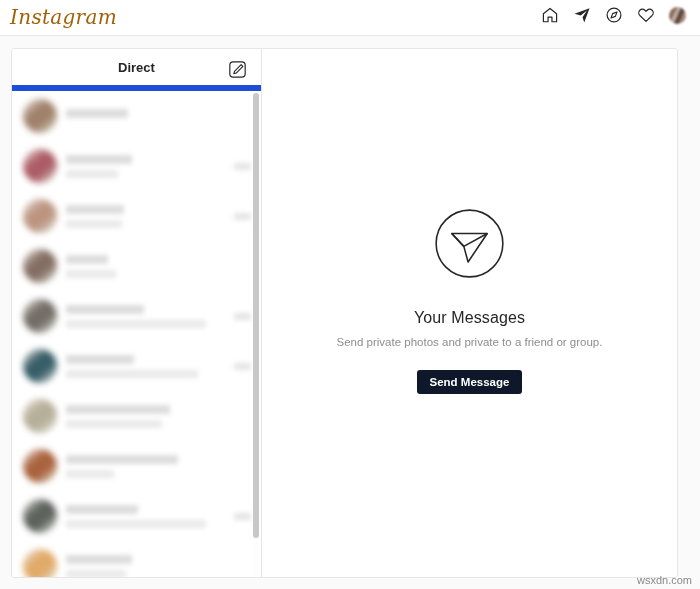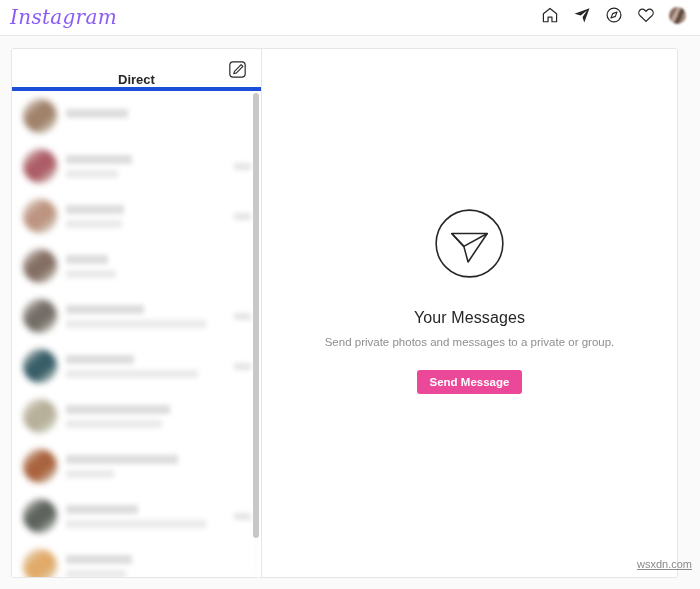--- a/index.html
+++ b/index.html
@@ -27,21 +27,21 @@
     box-sizing: border-box;
   }
   .logo {
     position: absolute;
     left: 10px;
     top: 3px;
     font-family: "DejaVu Serif", serif;
     font-style: italic;
     font-size: 20px;
     letter-spacing: 0.3px;
-    color: #8b5cf6;
+    color: #a16207;
     line-height: 28px;
     white-space: nowrap;
   }
   .searchbox {
     position: absolute;
     left: 267px;
     top: 7px;
     width: 155px;
     height: 21px;
     background: #fafafa;
@@ -110,24 +110,24 @@
     height: 100%;
     border-right: 1px solid #e6e6e6;
     box-sizing: border-box;
     display: flex;
     flex-direction: column;
     background: #fff;
   }
   .sidebar-header {
     height: 42px;
     min-height: 42px;
-    border-bottom: 4px solid #1d4ed8;
-    box-sizing: border-box;
-    display: flex;
-    align-items: flex-end;
+    border-bottom: 6px solid #1d4ed8;
+    box-sizing: border-box;
+    display: flex;
+    align-items: center;
     position: relative;
   }
   .sidebar-title {
     width: 100%;
     text-align: center;
     font-size: 13px;
     font-weight: bold;
     color: #262626;
   }
   .compose-btn {
@@ -233,40 +233,39 @@
     margin: 0 0 9px 0;
     letter-spacing: .1px;
   }
   .empty-sub {
     font-size: 11.5px;
     color: #8e8e8e;
     margin: 0 0 22px 0;
   }
   .send-btn {
     display: inline-block;
-    background: #ec4899;
+    background: #0f172a;
     color: #ffffff;
     font-size: 11.5px;
     font-weight: bold;
     padding: 6px 13px;
     border: none;
     border-radius: 3px;
     cursor: pointer;
     font-family: "Liberation Sans", sans-serif;
   }
 
   
   .watermark {
     position: absolute;
     right: 8px;
-    bottom: 19px;
+    bottom: 3px;
     font-size: 11px;
     color: #8a8a8a;
     font-family: "Liberation Sans", sans-serif;
-    text-decoration: underline;
   }
 </style>
 </head>
 <body>
 
 <div class="topbar">
   <div class="logo">Instagram</div>
 
 
   <div class="navicons">
@@ -382,19 +381,19 @@
 
   <div class="content">
     <div class="empty">
       <svg class="plane-circle" viewBox="0 0 100 100">
         <circle cx="50" cy="50" r="47" fill="none" stroke="#262626" stroke-width="2.2"></circle>
         <path d="M25 36 75 36 48 76 42 54z" fill="none" stroke="#262626" stroke-width="2.2" stroke-linejoin="round"></path>
         <path d="M25 36 42 54" fill="none" stroke="#262626" stroke-width="2.2" stroke-linejoin="round"></path>
         <path d="M75 36 42 54" fill="none" stroke="#262626" stroke-width="2.2" stroke-linejoin="round"></path>
       </svg>
       <h2 class="empty-title">Your Messages</h2>
-      <p class="empty-sub">Send private photos and messages to a private or group.</p>
+      <p class="empty-sub">Send private photos and private to a friend or group.</p>
       <button class="send-btn">Send Message</button>
     </div>
   </div>
 </div>
 
 <div class="watermark">wsxdn.com</div>
 
 </body></html>

